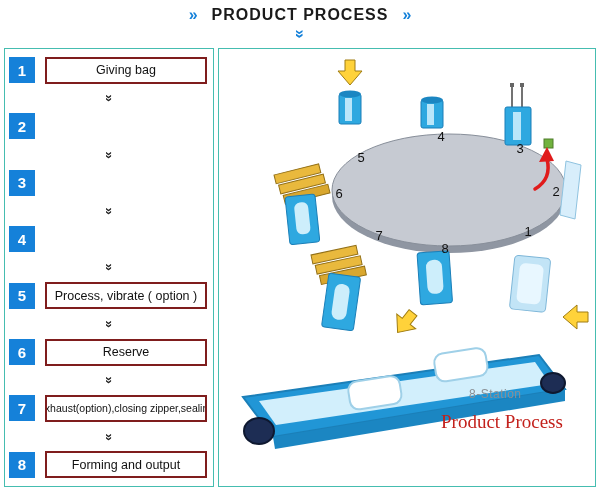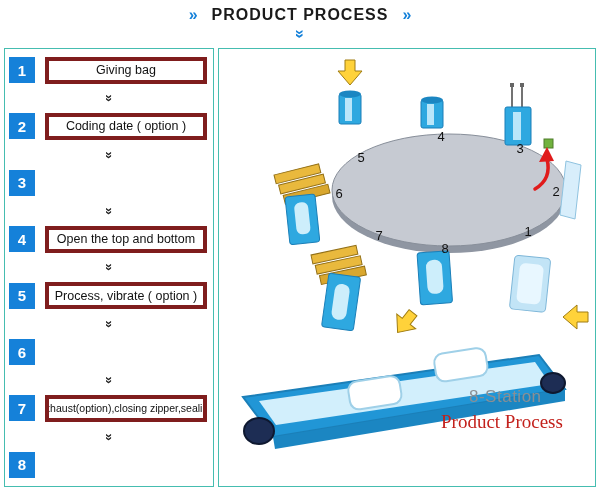--- a/index.html
+++ b/index.html
@@ -18,31 +18,31 @@
                  border:1px solid #45bdb0; background:#fff;
                  display:flex; flex-direction:column; justify-content:space-between;
                  padding:7px 4px; }
   .diagram-panel { position:absolute; left:218px; top:2px; width:378px; height:439px;
                    border:1px solid #45bdb0; background:#fff; }
 
   
   .step { display:flex; align-items:center; height:28px; }
   .num  { width:26px; height:26px; background:#1581d9; color:#fff; font-size:15px; font-weight:bold;
           display:flex; align-items:center; justify-content:center; flex:0 0 26px; }
-  .box  { flex:1; margin-left:10px; margin-right:2px; border:4px solid #7f1d1d; height:27px;
+  .box  { flex:1; margin-left:10px; margin-right:2px; border:2px solid #7f1d1d; height:27px;
           display:flex; align-items:center; justify-content:center;
           font-size:12.5px; color:#111; white-space:nowrap; overflow:hidden; }
   .box.small { font-size:10.5px; }
   .sep { text-align:center; height:16px; line-height:14px; }
   .sep span { display:inline-block; transform:rotate(90deg); color:#222; font-size:13px; font-weight:bold; }
 
   
   .diagram-panel svg { display:block; }
   .station-num { font-size:13px; fill:#111; font-family:"Liberation Sans",sans-serif; }
-  .caption-1 { position:absolute; left:250px; top:338px; font-size:17px; color:#8a8f94; letter-spacing:.5px; }
+  .caption-1 { position:absolute; left:250px; top:338px; font-size:12px; color:#8a8f94; letter-spacing:.5px; }
   .caption-2 { position:absolute; left:222px; top:362px; font-size:19px; color:#c3211c;
                font-family:"Liberation Serif", serif; }
 </style>
 </head>
 <body>
 
 <div class="header">
   <div class="header-row">
     <span class="chev">»</span>
     <span class="page-title">PRODUCT PROCESS</span>
@@ -56,54 +56,54 @@
   <aside class="steps-panel">
 
     <div class="step">
       <div class="num">1</div>
       <div class="box">Giving bag</div>
     </div>
     <div class="sep"><span>»</span></div>
 
     <div class="step">
       <div class="num">2</div>
-      <div class="box">Coding date ( option )</div>
     </div>
     <div class="sep"><span>»</span></div>
 
     <div class="step">
       <div class="num">3</div>
     </div>
     <div class="sep"><span>»</span></div>
 
     <div class="step">
       <div class="num">4</div>
-      <div class="box">Open the top and bottom</div>
     </div>
     <div class="sep"><span>»</span></div>
 
     <div class="step">
       <div class="num">5</div>
       <div class="box">Process, vibrate ( option )</div>
     </div>
     <div class="sep"><span>»</span></div>
 
     <div class="step">
       <div class="num">6</div>
+      <div class="box">Reserve</div>
     </div>
     <div class="sep"><span>»</span></div>
 
     <div class="step">
       <div class="num">7</div>
       <div class="box small">Exhaust(option),closing zipper,sealing</div>
     </div>
     <div class="sep"><span>»</span></div>
 
     <div class="step">
       <div class="num">8</div>
+      <div class="box">Forming and output</div>
     </div>
 
   </aside>
 
   <section class="diagram-panel">
     <svg width="376" height="437" viewBox="0 0 376 437">
       <defs>
         <path id="yarrow" d="M-5,-13 h10 v11 h7 l-12,14 l-12,-14 h7 z"></path>
       </defs>
 

